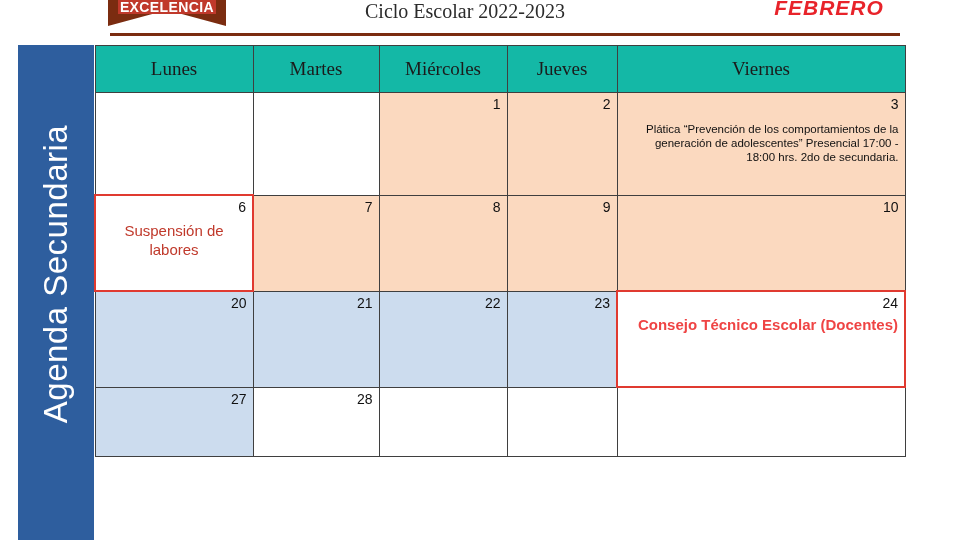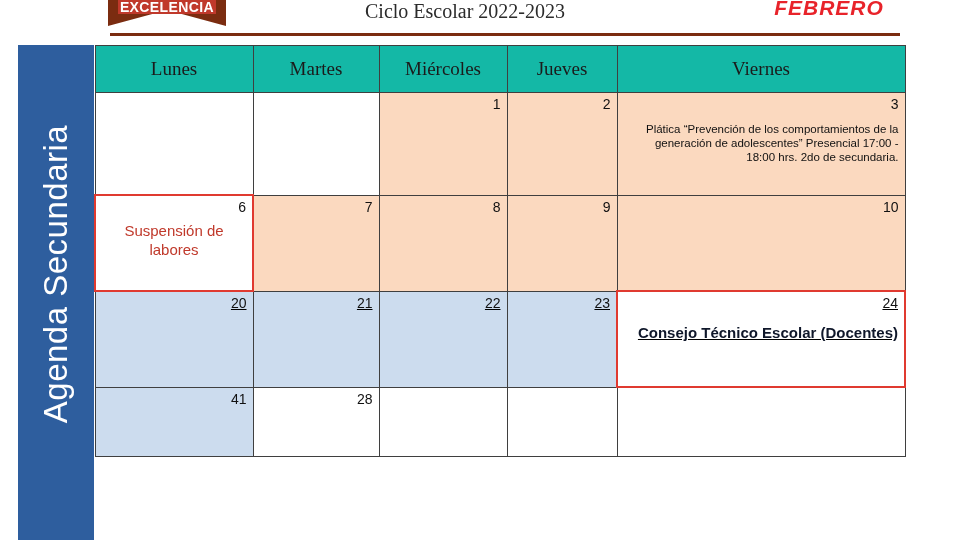--- a/index.html
+++ b/index.html
@@ -161,39 +161,39 @@
     line-height: 19px;
     color: #c0392b;
     font-weight: normal;
     margin-top: 6px;
   }
   .note-red-right {
     display: block;
     text-align: right;
     font-size: 15px;
     line-height: 19px;
-    color: #0f172a;
+    color: #ef4444;
     font-weight: bold;
-    margin-top: 12px;
+    margin-top: 4px;
   }
 
   
   .fill-peach { background: #fbd9bf !important; }
   .fill-green { background: #d7e3c2 !important; }
   .fill-blue  { background: #ccdcee !important; }
   .fill-white { background: #ffffff !important; }
 
   
   .outline-red { border: 2px solid #e03a30 !important; }
 
   
   .row-1 td { height: 95px; }
   .row-2 td { height: 88px; }
   .row-3 td { height: 82px; }
-  .row-4 td { height: 88px; text-decoration: underline; }
+  .row-4 td { height: 88px; }
   .row-5 td { height: 62px; }
 </style>
 </head>
 <body>
 
 <div class="header">
   <div class="header-rule"></div>
   <div class="logo-left"></div>
   <div class="logo-left-band"></div>
   <div class="logo-left-text">EXCELENCIA</div>
@@ -277,21 +277,21 @@
         <span class="daynum">23</span>
       </td>
       <td class="fill-white outline-red">
         <span class="daynum">24</span>
         <span class="note-red-right">Consejo Técnico Escolar (Docentes)</span>
       </td>
     </tr>
 
     <tr class="row-5">
       <td class="fill-blue">
-        <span class="daynum">41</span>
+        <span class="daynum">27</span>
       </td>
       <td class="fill-white">
         <span class="daynum">28</span>
       </td>
       <td class="fill-white">
         <span class="daynum"></span>
       </td>
       <td class="fill-white">
         <span class="daynum"></span>
       </td>

